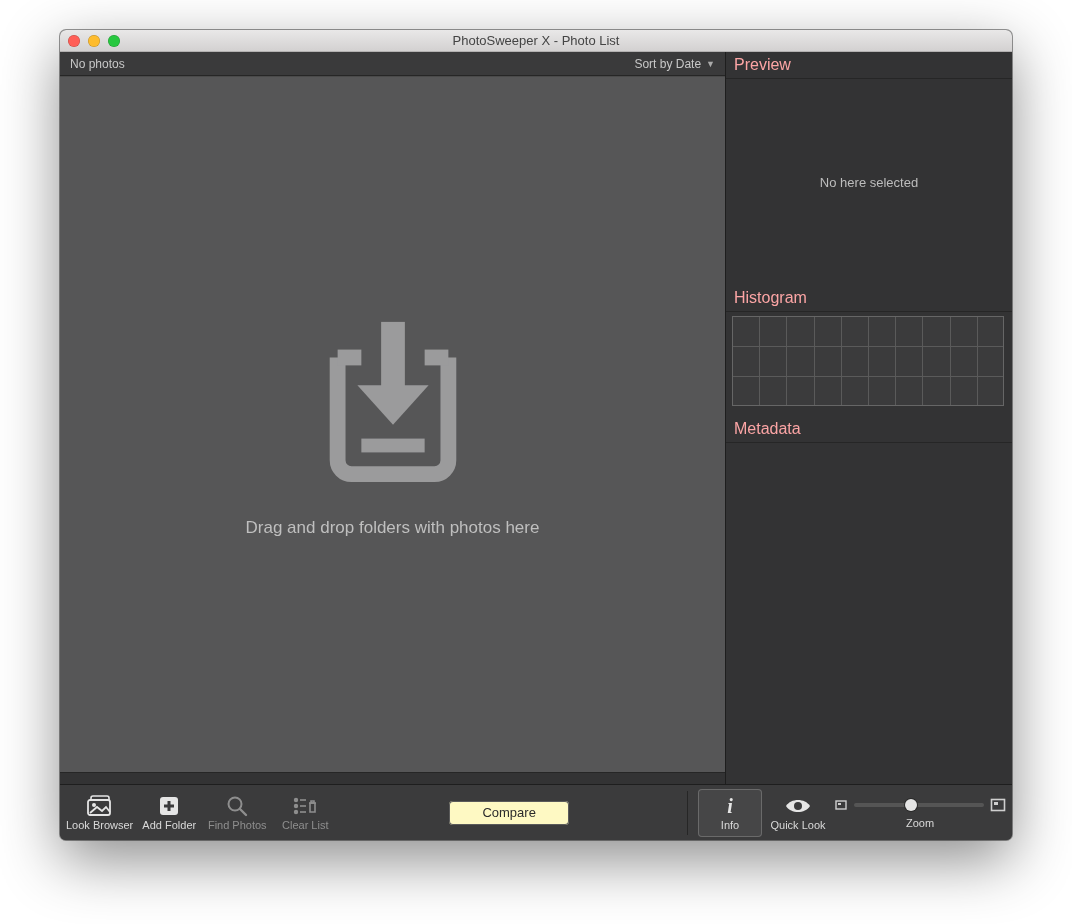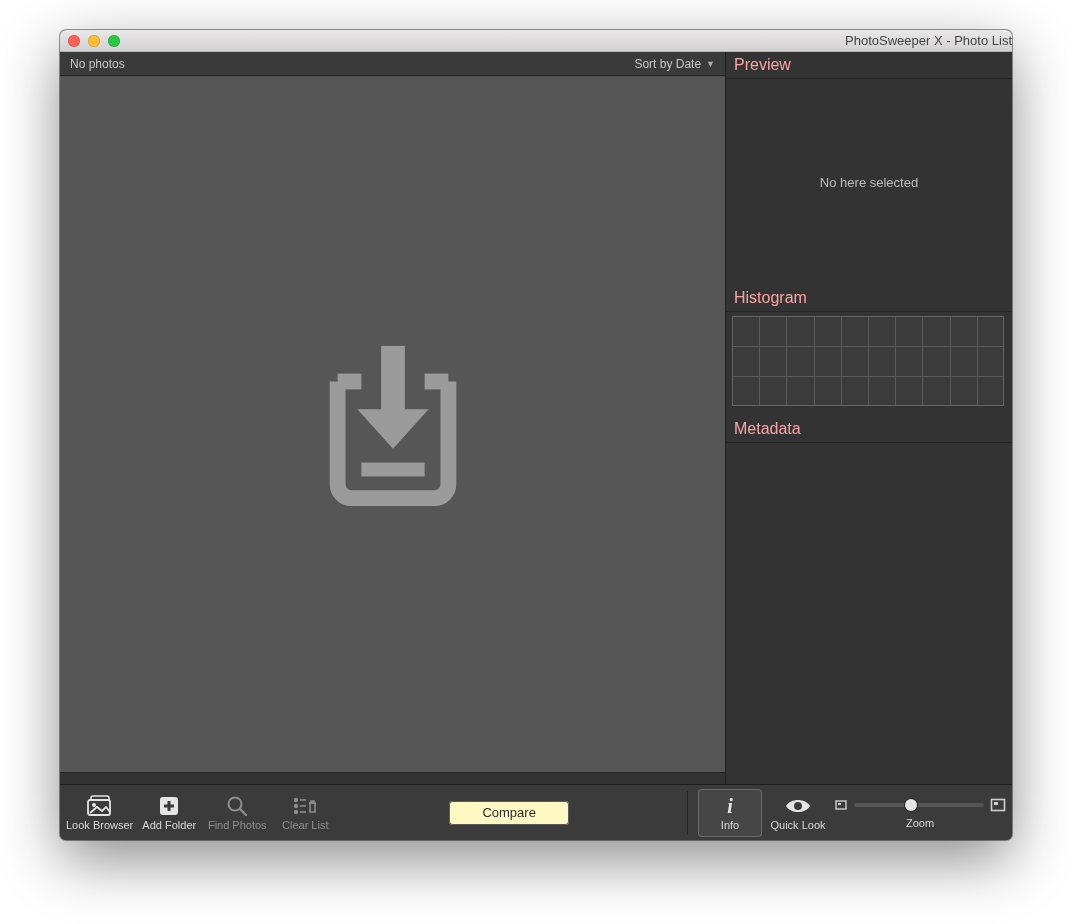--- a/index.html
+++ b/index.html
@@ -26,21 +26,21 @@
     background: linear-gradient(#e9e8e8, #d3d1d1);
     border-bottom: 1px solid #b3b1b1;
     display: flex; align-items: center;
     position: relative;
     flex: 0 0 auto;
   }
   .traffic { display: flex; gap: 8px; margin-left: 8px; }
   .tl-dot { width: 12px; height: 12px; border-radius: 50%; box-shadow: inset 0 0 0 .5px rgba(0,0,0,0.25); }
   .tl-close { background:#ff5f57; } .tl-min { background:#febc2e; } .tl-zoom { background:#28c840; }
   .titlebar-title {
-    position: absolute; left: 0; right: 0; text-align: right;
+    position: absolute; left: 0; right: 0; text-align: center;
     font-size: 13px; color:#444; pointer-events:none;
   }
 
   
   .content { flex: 1 1 auto; display: flex; min-height: 0; }
 
   .photo-pane { flex: 1 1 auto; display: flex; flex-direction: column; background:#333334; }
   .photo-hdr {
     height: 24px; flex: 0 0 auto;
     display:flex; align-items:center; justify-content:space-between;
@@ -168,20 +168,21 @@
             </g>
 
             <g fill="#9b9b9c">
               <rect x="78" y="10" width="24" height="70"></rect>
               <polygon points="54,74 126,74 90,114"></polygon>
             </g>
 
             <rect x="58" y="128" width="64" height="14" fill="#9b9b9c"></rect>
           </svg>
         </span>
+        <div class="msg">Drag and drop folders with photos here</div>
       </div>
 
       <div class="photo-footer"></div>
     </div>
 
     <div class="vsplit"></div>
 
     <div class="inspector">
       <div class="insp-section-hdr">Preview</div>
       <div class="preview-box">

